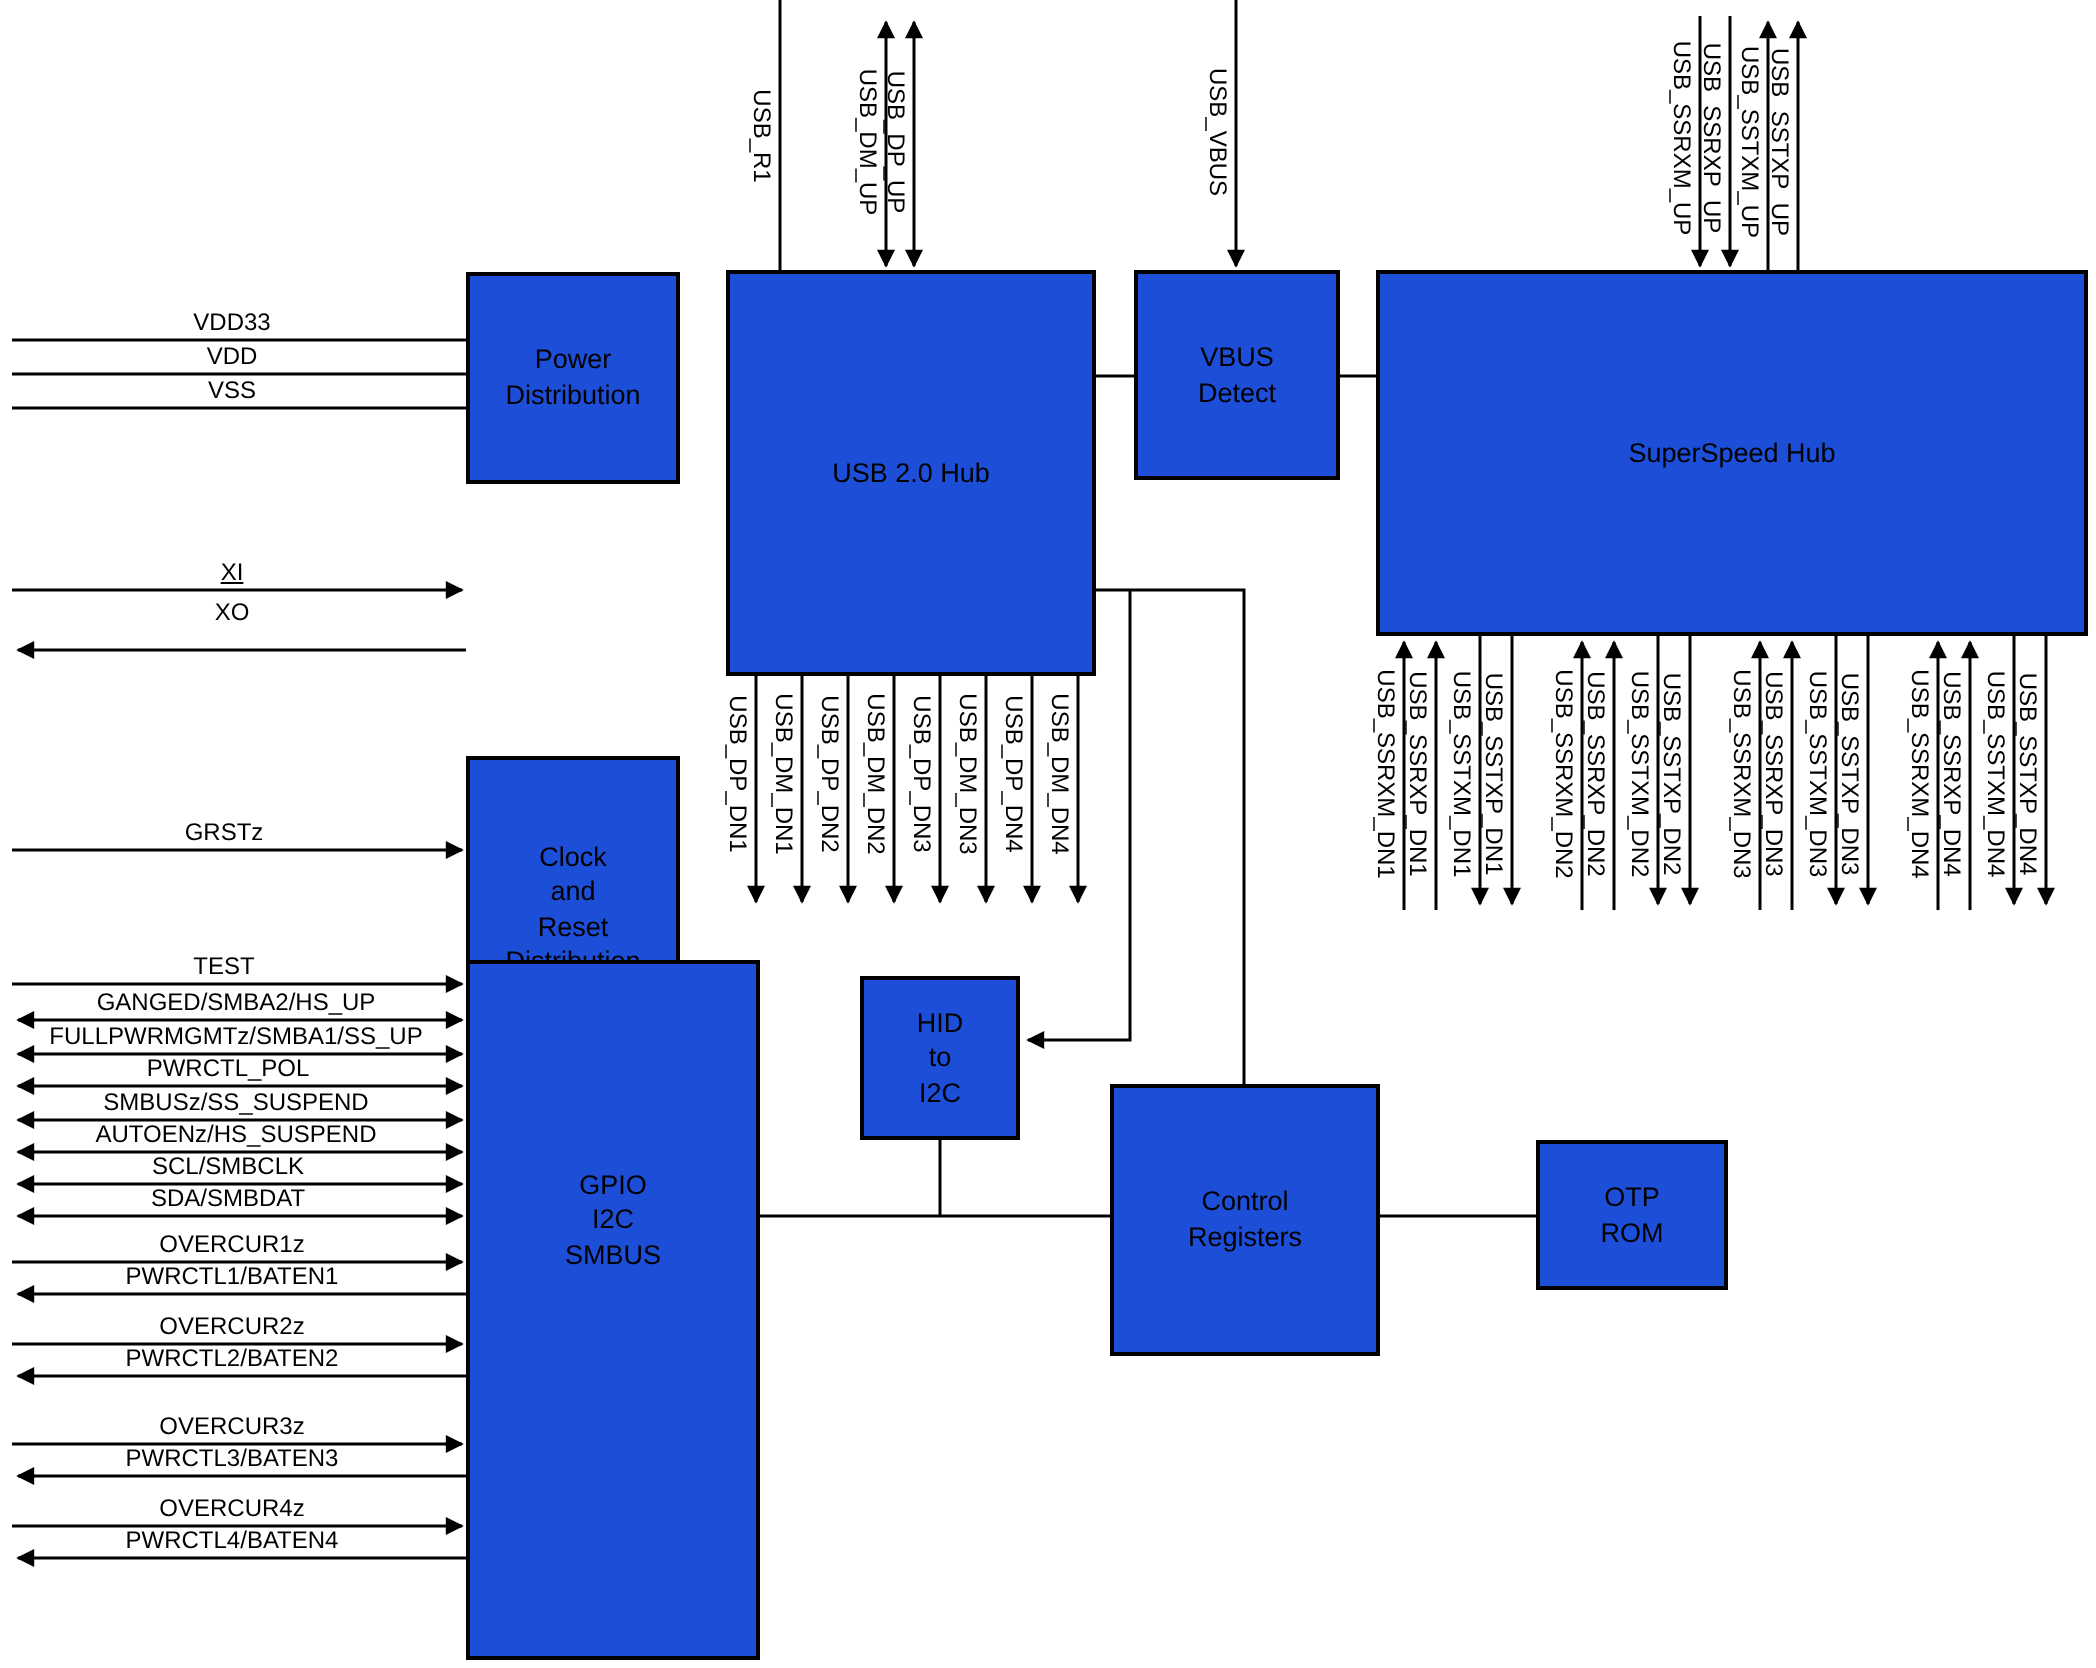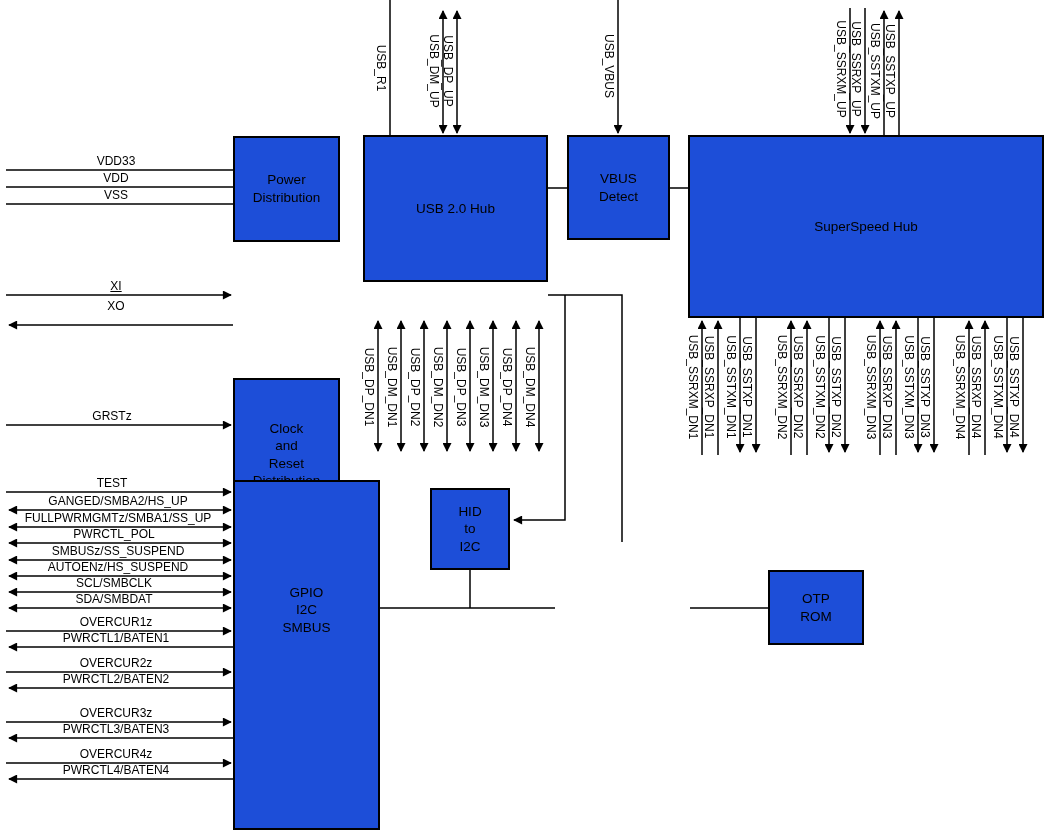--- a/index.html
+++ b/index.html
@@ -104,34 +104,38 @@
     <span class="block-label">Clock
 and
 Reset
 Distribution</span>
   </div>
   <div class="block" style="left:233px;top:480px;width:147px;height:350px;padding-bottom:90px;">
     <span class="block-label">GPIO
 I2C
 SMBUS</span>
   </div>
-  <div class="block" style="left:363px;top:135px;width:185px;height:147px;">
+  <div class="block" style="left:363px;top:135px;width:185px;height:203px;">
     <span class="block-label">USB 2.0 Hub</span>
   </div>
   <div class="block" style="left:567px;top:135px;width:103px;height:105px;">
     <span class="block-label">VBUS
 Detect</span>
   </div>
   <div class="block" style="left:688px;top:135px;width:356px;height:183px;">
     <span class="block-label">SuperSpeed Hub</span>
   </div>
   <div class="block" style="left:430px;top:488px;width:80px;height:82px;">
     <span class="block-label">HID
 to
 I2C</span>
+  </div>
+  <div class="block" style="left:555px;top:542px;width:135px;height:136px;">
+    <span class="block-label">Control
+Registers</span>
   </div>
   <div class="block" style="left:768px;top:570px;width:96px;height:75px;">
     <span class="block-label">OTP
 ROM</span>
   </div>
 
   <div class="hlabel" style="left:116px;top:168px;">VDD33</div>
   <div class="hlabel" style="left:116px;top:185px;">VDD</div>
   <div class="hlabel" style="left:116px;top:202px;">VSS</div>
   <div class="hlabel" style="left:116px;top:293px;text-decoration:underline;">XI</div>

